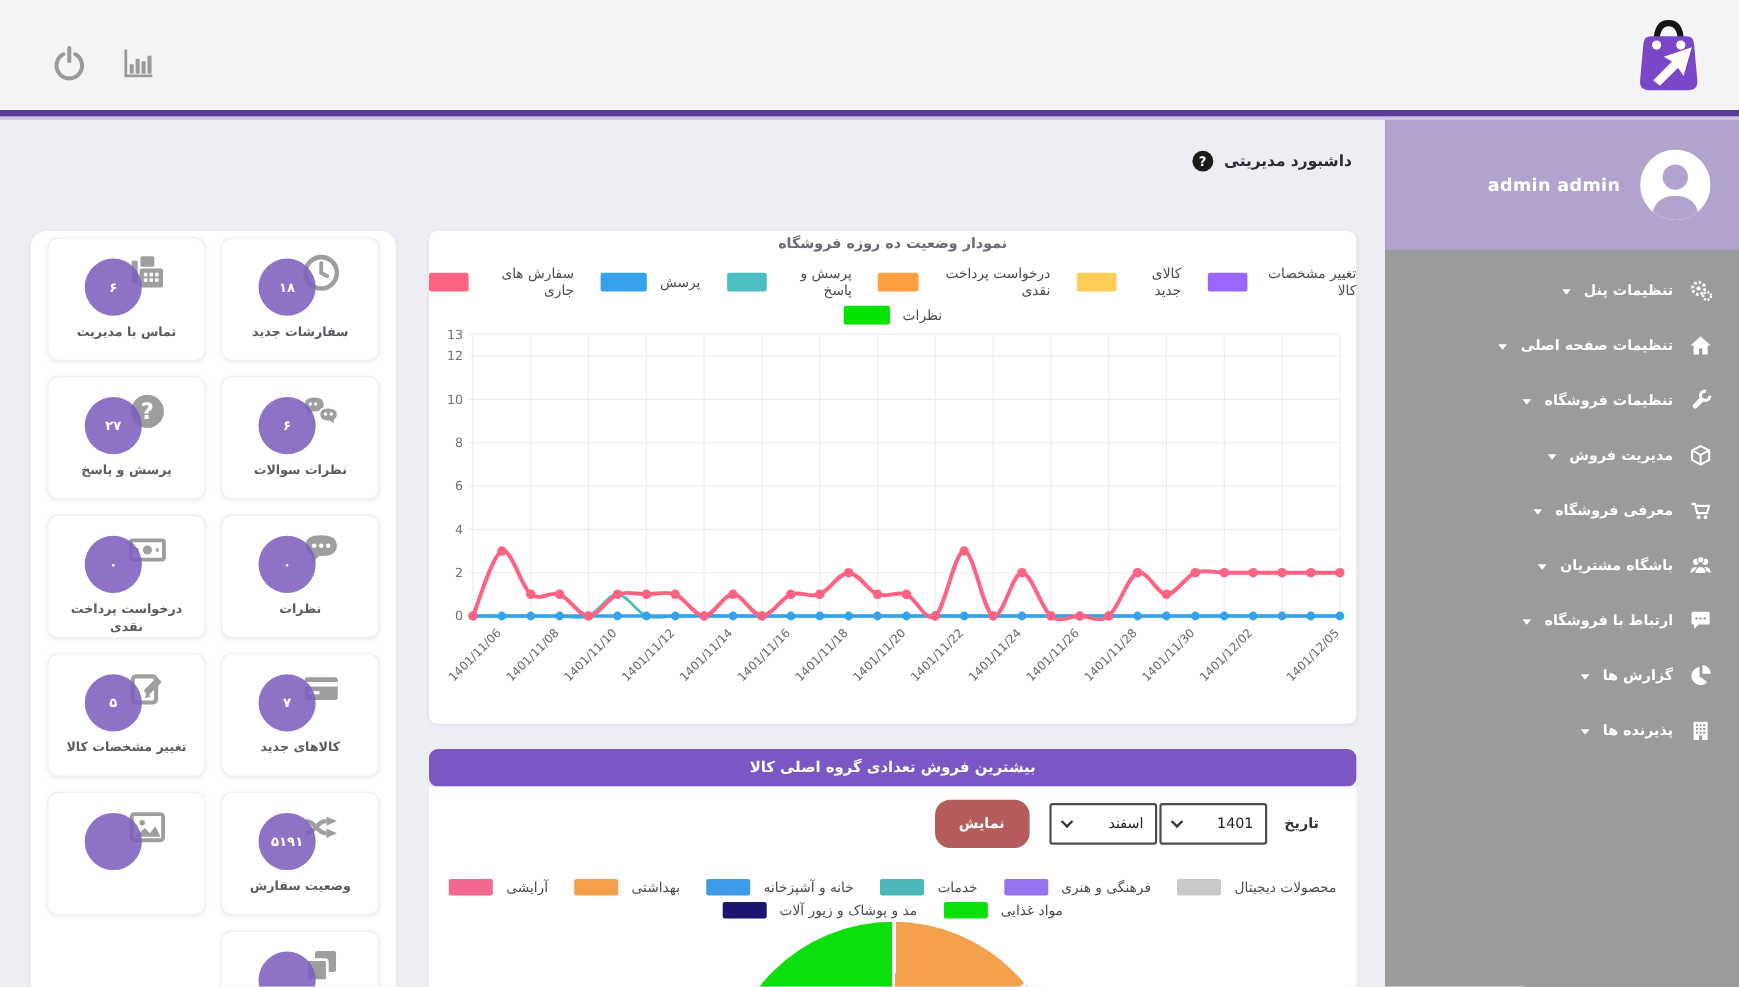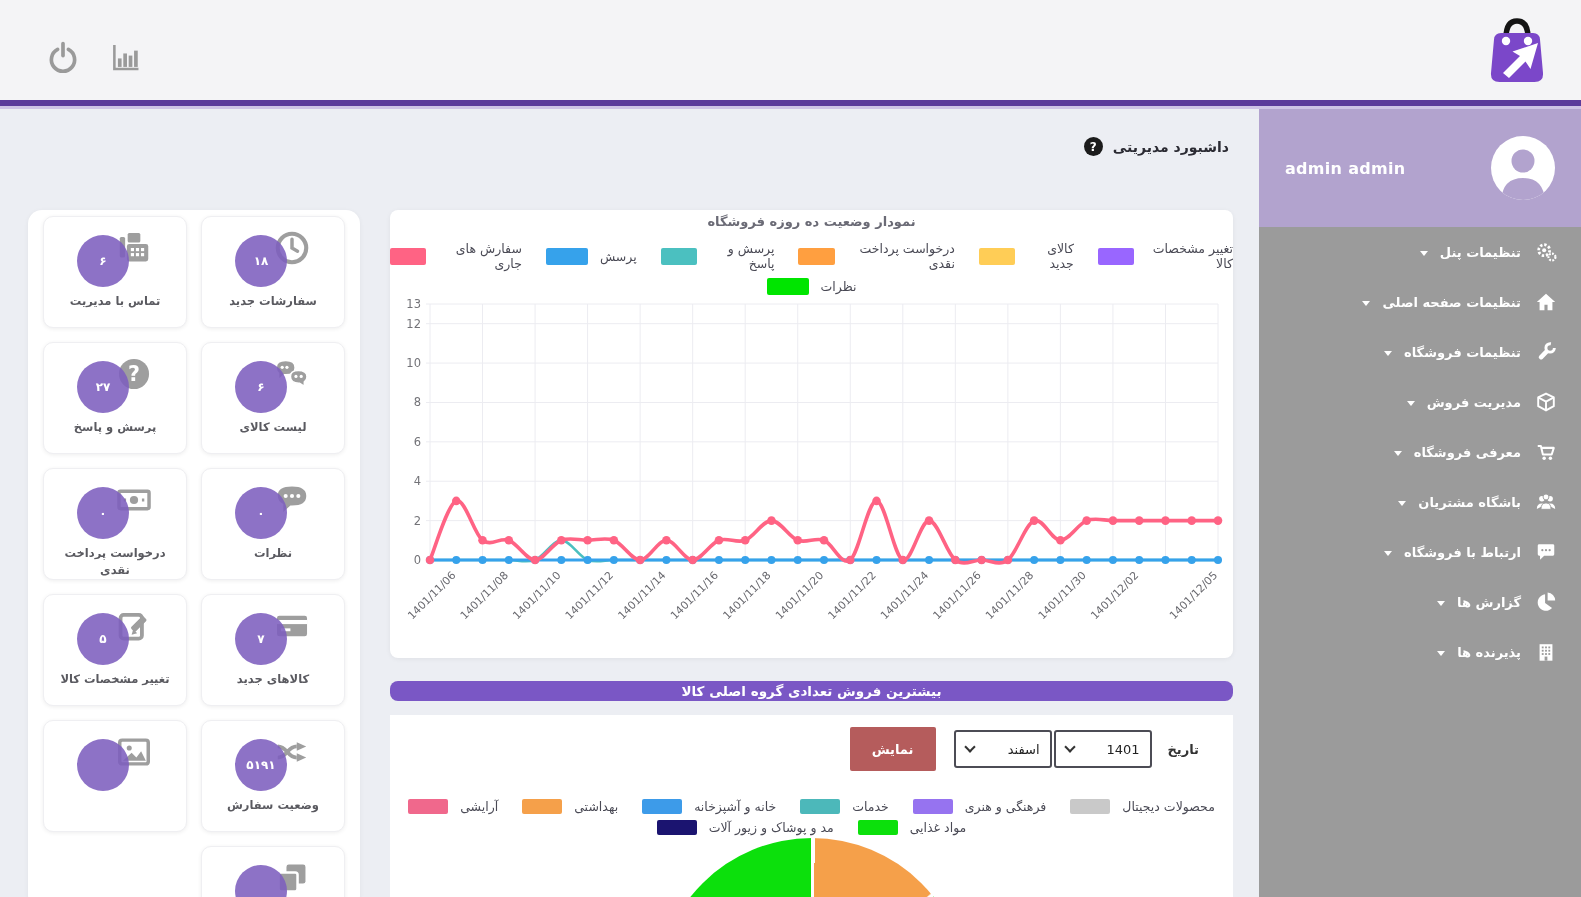--- a/index.html
+++ b/index.html
@@ -9,24 +9,24 @@
   
   .topbar{position:absolute;top:0;left:0;width:1581px;height:100px;background:#f4f4f6}
   .topbar-icons{position:absolute;left:46px;top:40px;display:flex;gap:28px;align-items:center}
   .tb-btn{width:34px;height:34px;color:#9a9a9a;cursor:pointer}
   .logo{position:absolute;right:22px;top:8px;width:84px;height:90px}
   .divider1{position:absolute;top:100px;left:0;width:1581px;height:6px;background:#5b3a9b}
   .divider2{position:absolute;top:106px;left:0;width:1581px;height:3px;background:#cec3e6}
 
   
   .sidebar{position:absolute;top:109px;right:0;width:322px;height:788px;background:#9b9b9b}
-  .userpanel{width:100%;height:118px;background:#b2a3ce;display:flex;align-items:center;justify-content:space-between;padding:0 26px}
+  .userpanel{width:100%;height:118px;background:#b2a3ce;display:flex;align-items:center;justify-content:flex-end;gap:18px;padding:0 26px}
   .username{color:#fff;font-weight:bold;font-size:16px;letter-spacing:.3px}
   .avatar{width:64px;height:64px}
-  .menu{display:flex;flex-direction:column}
+  .menu{padding-top:12px;display:flex;flex-direction:column}
   .menu-item{height:50px;display:flex;flex-direction:row;align-items:center;direction:rtl;padding-right:24px;cursor:pointer;color:#fff}
   .mi-icon{width:22px;height:22px;color:#fff;flex:0 0 auto;margin-left:14px}
   .mi-label{font-size:13px;font-weight:bold;color:#fff}
   .mi-caret{width:0;height:0;border-left:4.5px solid transparent;border-right:4.5px solid transparent;border-top:5.5px solid #fff;margin-right:12px;margin-top:2px}
 
   
   .main{position:absolute;top:109px;left:0;right:322px;bottom:0;background:#eceef3;overflow:hidden}
   .titlerow{position:absolute;top:28px;right:30px;display:flex;direction:rtl;align-items:center;gap:10px}
   .page-title{font-size:14px;font-weight:bold;color:#2b2b33}
   .help{width:19px;height:19px;border-radius:50%;background:#1b1b1b;color:#fff;font-size:12px;font-weight:bold;display:flex;align-items:center;justify-content:center;cursor:pointer}
@@ -44,28 +44,28 @@
   .chart-card{position:absolute;left:390px;top:101px;width:843px;height:448px;background:#fff;border-radius:8px;box-shadow:0 1px 5px rgba(0,0,0,.06)}
   .chart-title{margin-top:4px;text-align:center;font-size:13px;font-weight:bold;color:#6b6b76}
   .legend-rows{margin-top:12px;display:flex;flex-direction:column;align-items:center;gap:7px}
   .legend-row{display:flex;direction:ltr;justify-content:center;align-items:center;gap:24px}
   .legend-item{display:flex;align-items:center;gap:12px;cursor:pointer}
   .legend-chip{width:42px;height:17px;border-radius:2px}
   .legend-label{font-size:12.5px;color:#4a4a55;direction:rtl}
   .chart-svg-wrap{position:absolute;left:0;top:82px;width:843px;height:366px}
 
   
-  .banner{position:absolute;left:390px;top:572px;width:843px;height:20px;background:#7a57c5;border-radius:8px;display:flex;align-items:center;justify-content:center;color:#fff;font-size:13.5px;font-weight:bold;direction:rtl}
+  .banner{position:absolute;left:390px;top:572px;width:843px;height:34px;background:#7a57c5;border-radius:8px;display:flex;align-items:center;justify-content:center;color:#fff;font-size:13.5px;font-weight:bold;direction:rtl}
   .sales-body{position:absolute;left:390px;top:606px;width:843px;height:300px;background:#fff;overflow:hidden;border-radius:0 0 4px 4px}
   .daterow{display:flex;direction:rtl;align-items:center;padding:12px 34px 0 0}
   .date-label{font-size:13px;font-weight:bold;color:#333;margin-left:16px}
   .sel{width:98px;height:38px;border:2px solid #4c4c55;border-radius:3px;background:#fff;display:flex;direction:rtl;align-items:center;justify-content:space-between;padding:0 10px;margin-left:2px;cursor:pointer}
   .sel-val{font-size:13px;color:#222}
   .chev{width:8px;height:8px;border-left:2px solid #333;border-bottom:2px solid #333;transform:rotate(-45deg);margin-top:-4px}
-  .show-btn{width:86px;height:44px;background:#b55c5c;border:none;border-radius:2px;color:#fff;font-size:13px;font-weight:bold;margin-right:16px;cursor:pointer;font-family:inherit}
+  .show-btn{width:86px;height:44px;background:#b55c5c;border:none;border-radius:14px;color:#fff;font-size:13px;font-weight:bold;margin-right:16px;cursor:pointer;font-family:inherit}
   .pie-legend{margin-top:28px;display:flex;flex-direction:column;align-items:center;gap:6px}
   .pie-legend .legend-chip{width:40px;height:15px}
   .pie{position:absolute;left:267px;top:123px;width:310px;height:310px;border-radius:50%;cursor:pointer}
 </style>
 </head>
 <body>
 
 <div class="topbar">
   <div class="topbar-icons">
     <div class="tb-btn">
@@ -252,21 +252,21 @@
       <span class="card-icon"><svg viewBox="0 0 24 24" width="38" height="38">
                 <path d="M2.5 8 Q2.5 4 8 4 Q13.5 4 13.5 8 Q13.5 12 8 12 L7 12 L4 14.5 V11.3 Q2.5 10.3 2.5 8 Z" fill="currentColor"></path>
                 <circle cx="5.8" cy="7.8" r="1" fill="#fff"></circle>
                 <circle cx="8.8" cy="7.8" r="1" fill="#fff"></circle>
                 <path d="M11 13.5 Q11 9.8 16 9.8 Q21.5 9.8 21.5 13.8 Q21.5 16 19.8 17 V19.8 L16.8 17.8 Q11 18 11 13.5 Z" fill="currentColor" stroke="#fff" stroke-width="1"></path>
                 <circle cx="14.5" cy="13.5" r="1" fill="#fff"></circle>
                 <circle cx="17.8" cy="13.5" r="1" fill="#fff"></circle>
               </svg></span>
       <span class="card-badge">۶</span>
     </div>
-    <div class="card-label">لیست کالای</div>
+    <div class="card-label">نظرات سوالات</div>
         </div>
         <div class="dash-card">
           <div class="card-cluster">
       <span class="card-icon"><svg viewBox="0 0 24 24" width="38" height="38">
                 <circle cx="12" cy="12" r="9.5" fill="currentColor"></circle>
                 <text x="12" y="16.5" text-anchor="middle" font-size="13" font-weight="bold" fill="#fff" font-family="DejaVu Sans,sans-serif">?</text>
               </svg></span>
       <span class="card-badge">۲۷</span>
     </div>
     <div class="card-label">پرسش و پاسخ</div>

